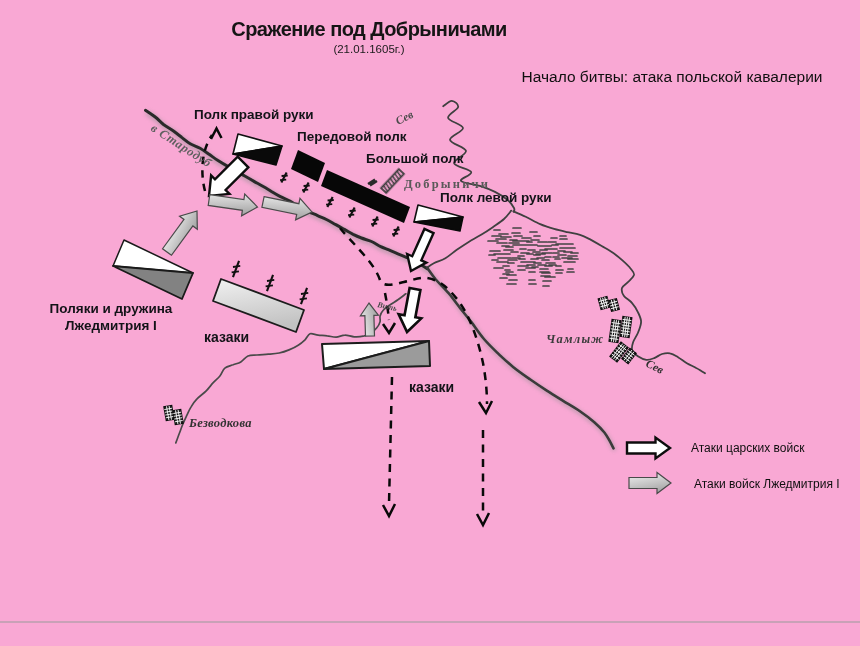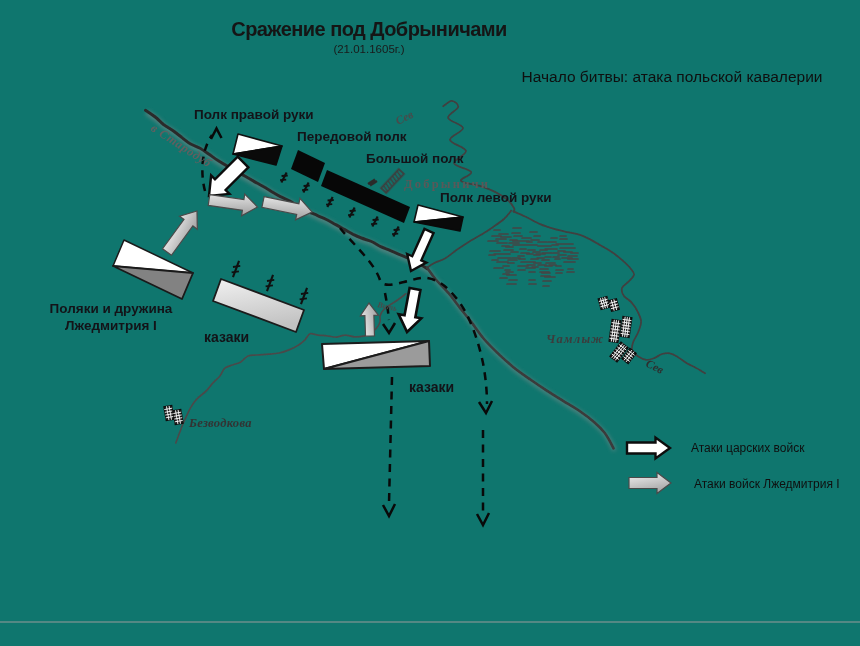--- a/index.html
+++ b/index.html
@@ -1,16 +1,16 @@
 <!DOCTYPE html>
 <html><head>
 <meta charset="utf-8">
 <style>
 html,body{margin:0;padding:0;background:#ffffff;}
-#page{position:relative;width:860px;height:646px;overflow:hidden;background:#0f766e;
+#page{position:relative;width:860px;height:646px;overflow:hidden;background:#f9a8d4;
   font-family:"Liberation Sans",sans-serif;}
 svg{position:absolute;left:0;top:0;}
 .ulbl{font:bold 13.5px "Liberation Sans",sans-serif;fill:#131318;}
 .mapname{font-family:"Liberation Serif",serif;font-style:italic;font-weight:bold;}
 </style>
 </head>
 <body>
 <div id="page">
 <svg width="860" height="646" viewBox="0 0 860 646">
 <defs>

